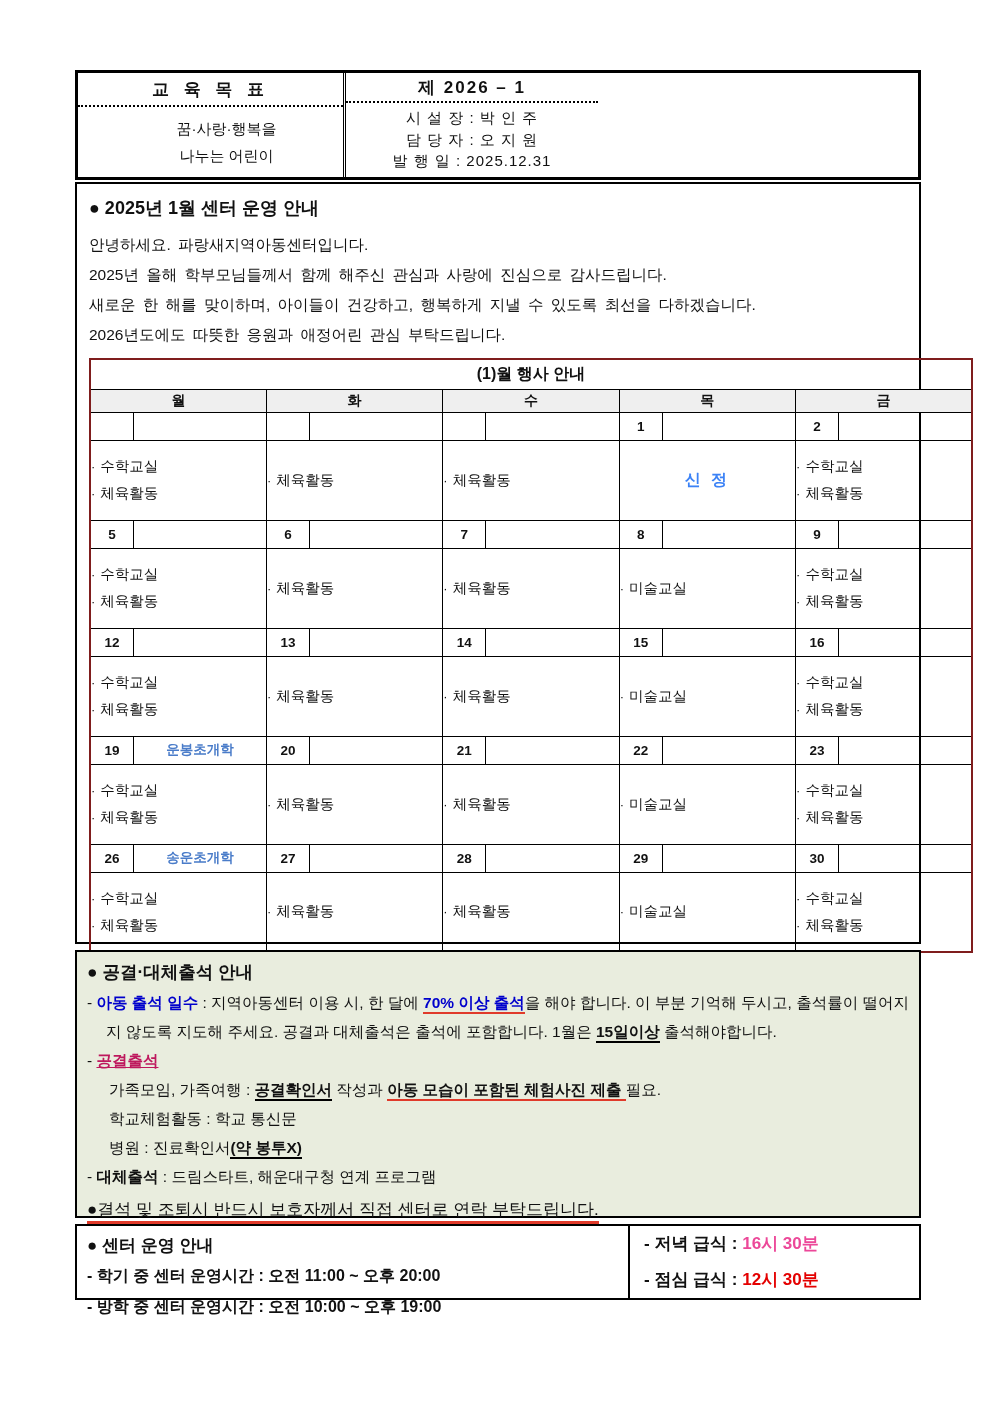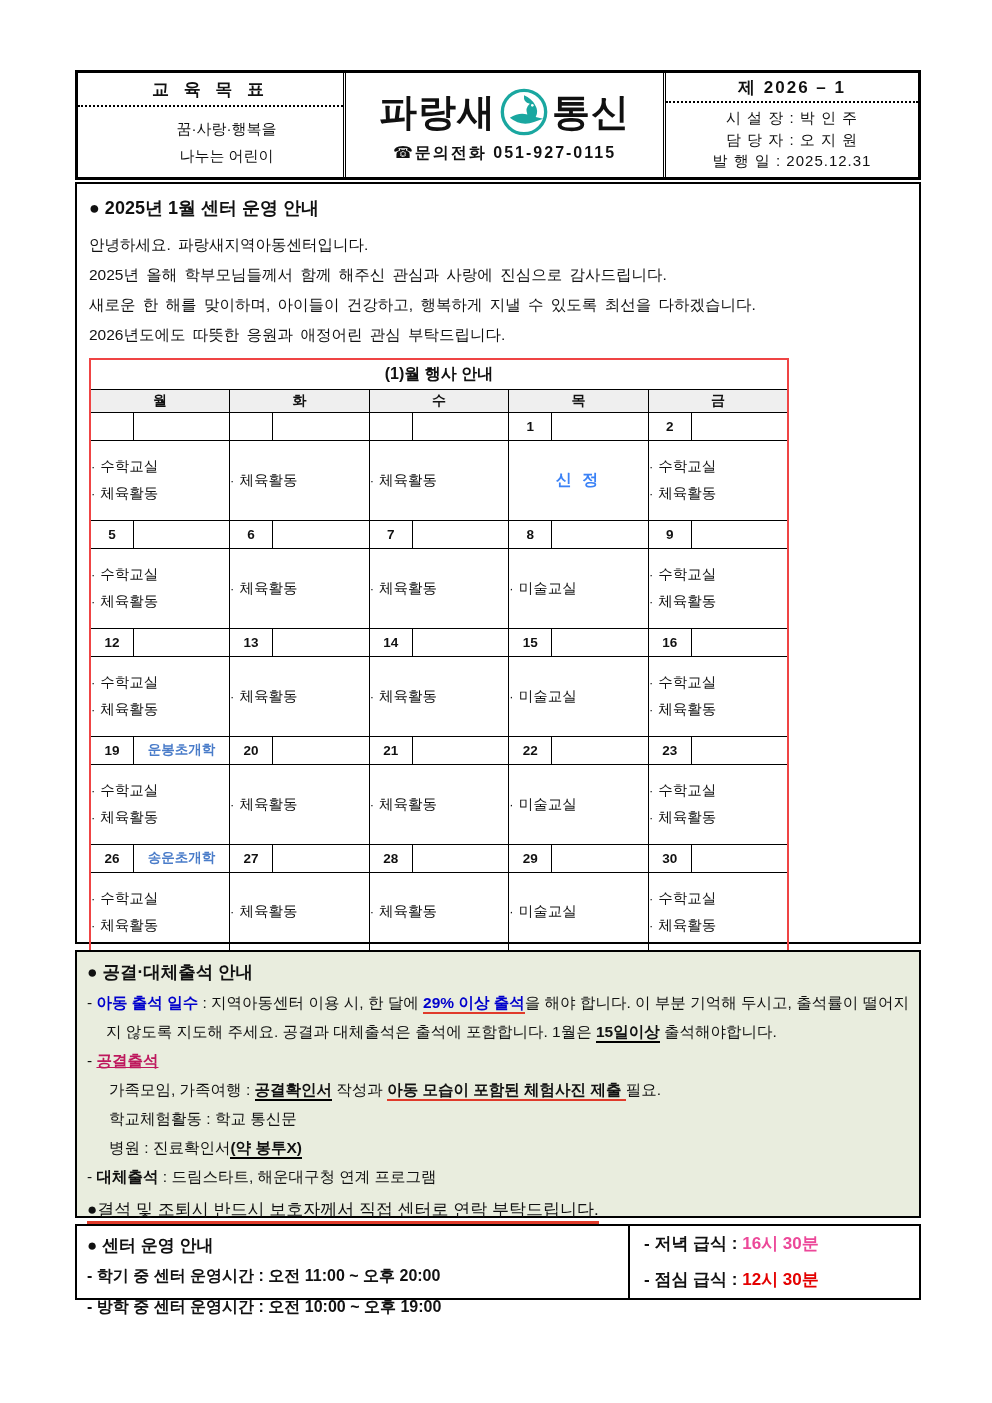--- a/index.html
+++ b/index.html
@@ -18,21 +18,21 @@
   .phone-row{font-size:16px;font-weight:bold;letter-spacing:2px;margin-top:6px;}
   .h-right{width:252px;display:flex;flex-direction:column;}
   .issue{height:30px;display:flex;align-items:center;justify-content:center;font-weight:bold;font-size:17px;letter-spacing:2px;border-bottom:2px dotted #000;}
   .staff{flex:1;display:flex;flex-direction:column;justify-content:space-evenly;align-items:center;font-size:15px;letter-spacing:1px;padding:3px 0;}
 
   
   .main-box{position:absolute;left:75px;top:182px;width:846px;height:762px;border:2px solid #000;padding:8px 12px;background:#fff;}
   .section-title{font-size:18px;font-weight:bold;line-height:28px;margin:2px 0 8px;}
   .intro-line{font-size:15.5px;line-height:30px;word-spacing:3px;}
 
-  table.cal{border-collapse:collapse;width:700px;margin-top:8px;border:2px solid #ef4444;table-layout:fixed;}
+  table.cal{border-collapse:collapse;width:884px;margin-top:8px;border:2px solid #7f1d1d;table-layout:fixed;}
   table.cal td,table.cal th{border:1px solid #000;padding:0;}
   .cal-title-cell{height:30px;text-align:center;font-weight:bold;font-size:16px;}
   table.cal th{height:23px;background:#efefef;font-size:14px;font-weight:700;}
   .date-row td{height:27px;}
   .date-wrap{display:flex;height:27px;align-items:center;}
   .num{width:43px;min-width:43px;border-right:1px solid #000;height:100%;display:flex;align-items:center;justify-content:center;font-weight:bold;font-size:13.5px;}
   .note{flex:1;text-align:center;font-size:13.5px;font-weight:bold;font-family:Liberation Mono, monospace;}
   .act-row td{height:80px;vertical-align:middle;padding:2px 4px;}
   .act-line{font-size:14.5px;line-height:27px;white-space:nowrap;}
   .bullet{font-size:13px;margin-right:5px;}
@@ -67,36 +67,20 @@
 <div class="page">
 
   <div class="header-box">
     <div class="h-left">
       <div class="goal-title">교 육 목 표</div>
       <div class="goal-body">
         <div>꿈·사랑·행복을</div>
         <div>나누는 어린이</div>
       </div>
     </div>
-    <div class="h-center">
-      <div class="logo-row">
-        <span>파랑새</span>
-        <span class="logo-circle">
-          <svg width="50" height="50" viewBox="0 0 60 60">
-            <circle cx="30" cy="30" r="26" fill="#ffffff" stroke="#1aa7a0" stroke-width="4"></circle>
-            <path d="M13 37 q11 -7 21 -4 q-3 -8 3 -13 q-8 -1 -7 -10 q9 4 13 11 q5 8 1 15 l9 2 -11 4 q-15 6 -29 -5 z" fill="#1aa7a0"></path>
-            <circle cx="40" cy="22" r="1.6" fill="#ffffff"></circle>
-          </svg>
-        </span>
-        <span>통신</span>
-      </div>
-      <div class="phone-row">
-        <span>☎</span><span>문의전화  051-927-0115</span>
-      </div>
-    </div>
     <div class="h-right">
       <div class="issue">제 2026 – 1</div>
       <div class="staff">
         <div>시 설 장 : 박  인  주</div>
         <div>담 당 자 : 오  지  원</div>
         <div>발 행 일 : 2025.12.31</div>
       </div>
     </div>
   </div>
 
@@ -374,21 +358,21 @@
               <div class="act-line"><span class="bullet">·</span><span>체육활동</span></div>
             </td>
           </tr>
         </tbody>
     </table>
   </div>
 
   <div class="green-box">
     <div class="g-title">● 공결·대체출석 안내</div>
     <div id="attendance-lines">
-        <div class="g-line hang"><span>- </span><span class="sbb" style="color: rgb(0, 0, 204);">아동 출석 일수</span><span> : 지역아동센터 이용 시, 한 달에 </span><span class="sbbr" style="color: rgb(0, 0, 204); border-bottom-color: rgb(224, 58, 42);">29% 이상 출석</span><span>을 해야 합니다. 이 부분 기억해 두시고, 출석률이 떨어지지 않도록 지도해 주세요. 공결과 대체출석은 출석에 포함합니다. 1월은 </span><span class="sbu">15일이상</span><span> 출석해야합니다.</span></div>
+        <div class="g-line hang"><span>- </span><span class="sbb" style="color: rgb(0, 0, 204);">아동 출석 일수</span><span> : 지역아동센터 이용 시, 한 달에 </span><span class="sbbr" style="color: rgb(0, 0, 204); border-bottom-color: rgb(224, 58, 42);">70% 이상 출석</span><span>을 해야 합니다. 이 부분 기억해 두시고, 출석률이 떨어지지 않도록 지도해 주세요. 공결과 대체출석은 출석에 포함합니다. 1월은 </span><span class="sbu">15일이상</span><span> 출석해야합니다.</span></div>
         <div class="g-line"><span>- </span><span class="sbbu" style="color: #be185d;">공결출석</span></div>
         <div class="g-line ind"><span>가족모임, 가족여행 : </span><span class="sbu">공결확인서</span><span> 작성과 </span><span class="sbr" style="border-bottom-color: rgb(224, 58, 42);">아동 모습이 포함된 체험사진 제출 </span><span>필요.</span></div>
         <div class="g-line ind"><span>학교체험활동 : 학교 통신문</span></div>
         <div class="g-line ind"><span>병원 : 진료확인서</span><span class="sbu">(약 봉투X)</span></div>
         <div class="g-line"><span>-  </span><span class="sb">대체출석</span><span> : 드림스타트, 해운대구청 연계 프로그램</span></div>
         <div class="g-line final"><span class="sfin" style="border-bottom-color: rgb(224, 58, 42);">●결석 및 조퇴시 반드시 보호자께서 직접 센터로 연락 부탁드립니다.</span></div>
       </div>
   </div>
 
   <div class="bottom-box">

